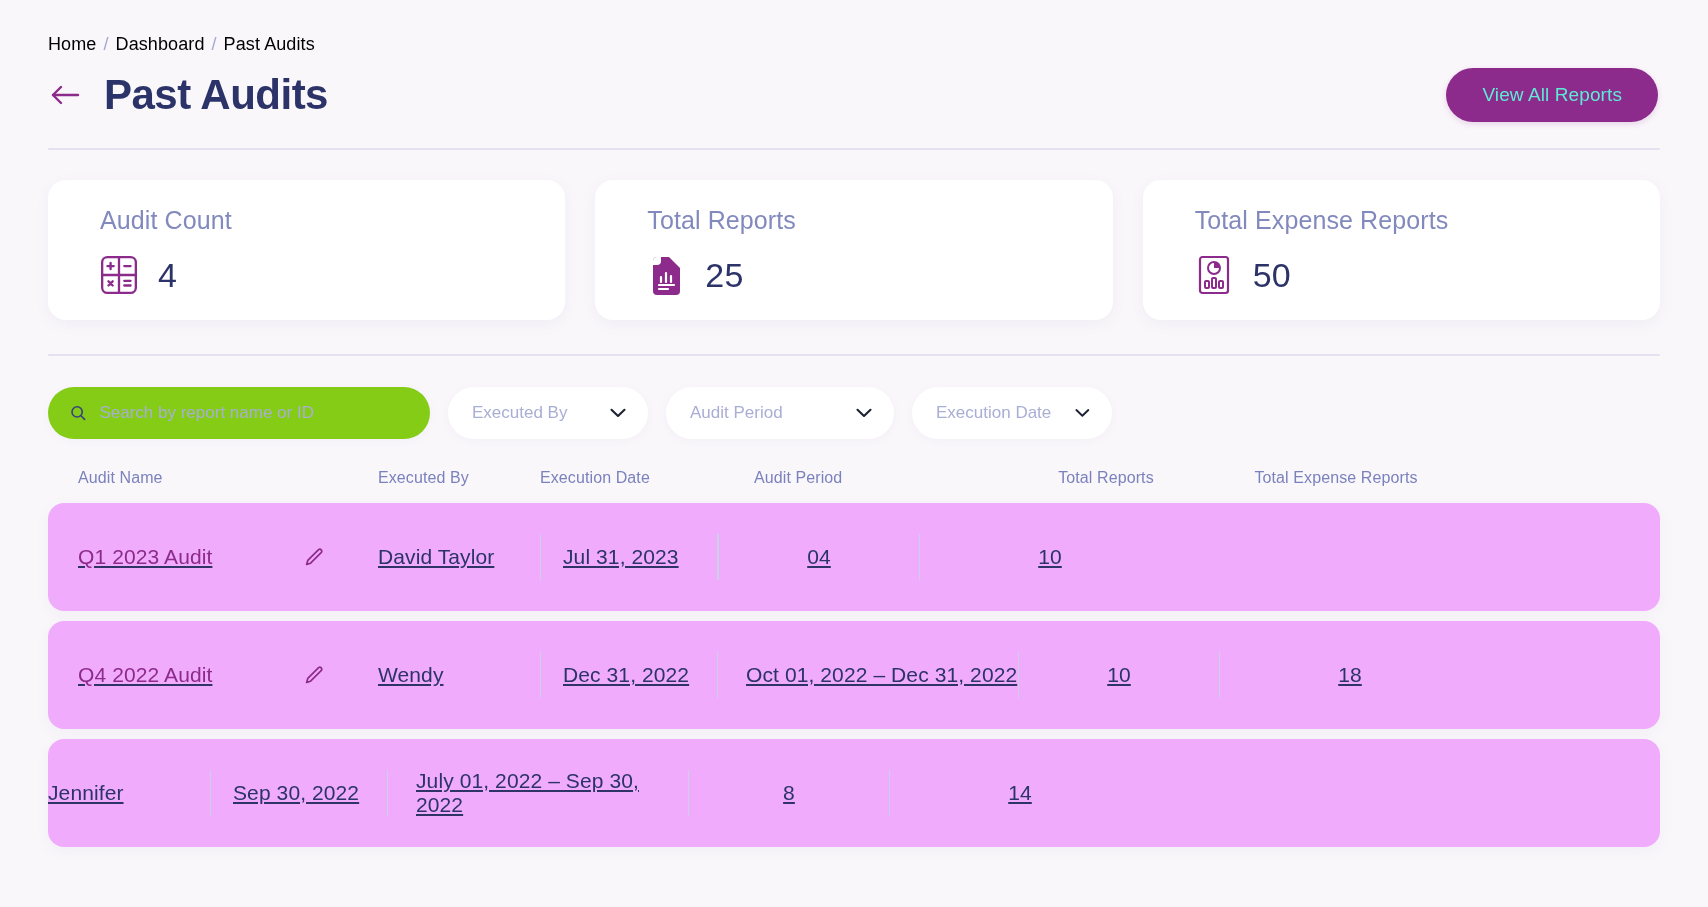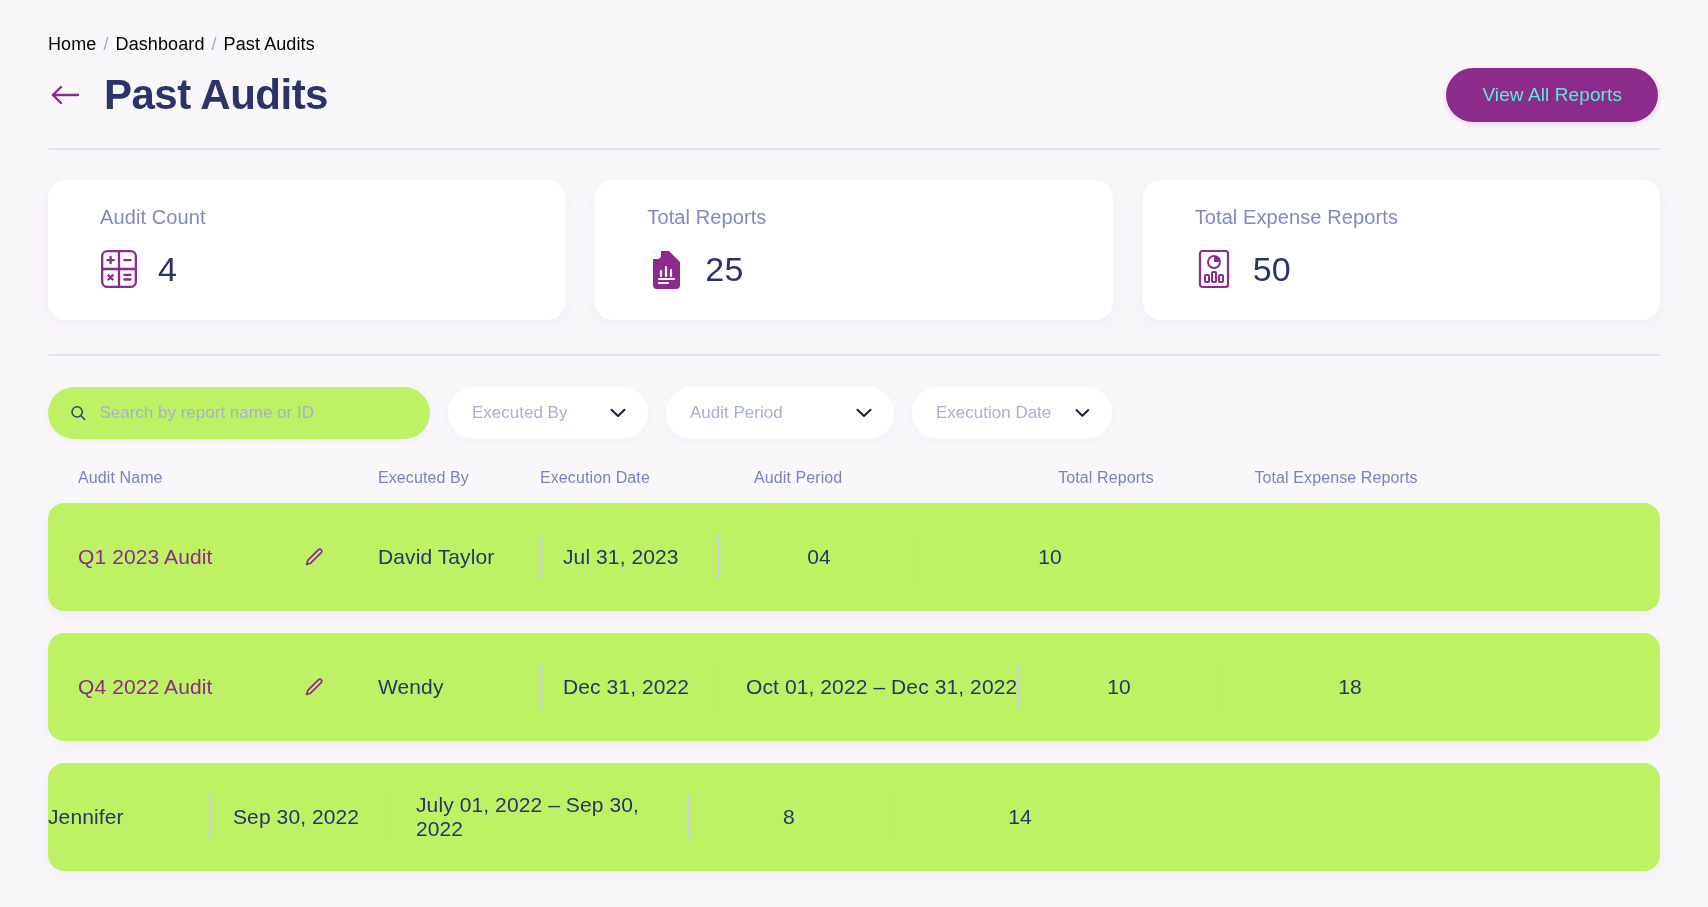--- a/index.html
+++ b/index.html
@@ -81,21 +81,21 @@
   }
   .stat-card {
     flex: 1 1 0;
     background: #ffffff;
     border-radius: 18px;
     height: 140px;
     padding: 26px 0 0 52px;
     box-shadow: 0 4px 14px rgba(108,99,160,.07);
   }
   .stat-label {
-    font-size: 20px;
+    font-size: 25px;
     color: #8289bd;
     letter-spacing: .1px;
   }
   .stat-value-row {
     display: flex;
     align-items: center;
     gap: 20px;
     margin-top: 20px;
   }
   .stat-icon { width: 38px; height: 40px; flex: none; display: block; }
@@ -109,21 +109,21 @@
   
   .filters {
     display: flex;
     gap: 18px;
     margin-top: 31px;
     align-items: center;
   }
   .search-box {
     width: 382px;
     height: 52px;
-    background: #bef264;
+    background: #84cc16;
     border-radius: 26px;
     display: flex;
     align-items: center;
     gap: 13px;
     padding: 0 22px;
     box-shadow: 0 2px 8px rgba(108,99,160,.05);
   }
   .search-box input {
     border: none;
     outline: none;
@@ -166,25 +166,26 @@
     letter-spacing: .1px;
   }
   .col-name   { width: 330px; padding-left: 30px; }
   .col-exec   { width: 162px; }
   .col-date   { width: 176px; }
   .col-period { width: 290px; padding-left: 38px; }
   .col-rep    { width: 200px; text-align: center; }
   .col-exp    { width: 260px; text-align: center; }
 
   .trow {
-    background: #bef264;
+    background: #f0abfc;
     border-radius: 16px;
     height: 108px;
-    margin-bottom: 22px;
+    margin-bottom: 10px;
     box-shadow: 0 4px 14px rgba(108,99,160,.06);
+    text-decoration: underline;
   }
   .cell { font-size: 21px; color: #2b3368; letter-spacing: .1px; }
   .cell.name {
     color: #8c2b8c;
     display: flex;
     align-items: center;
     justify-content: space-between;
     padding-right: 54px;
   }
   .edit-btn {

